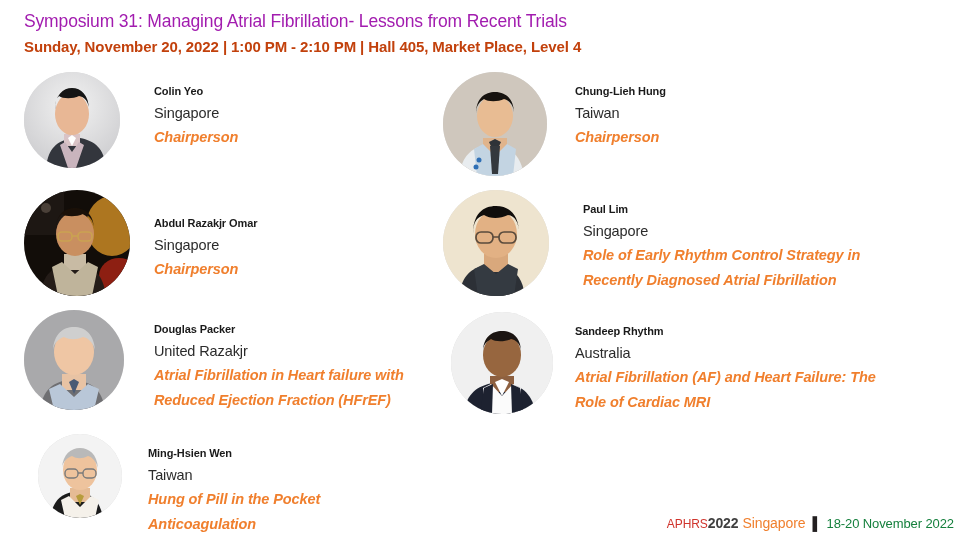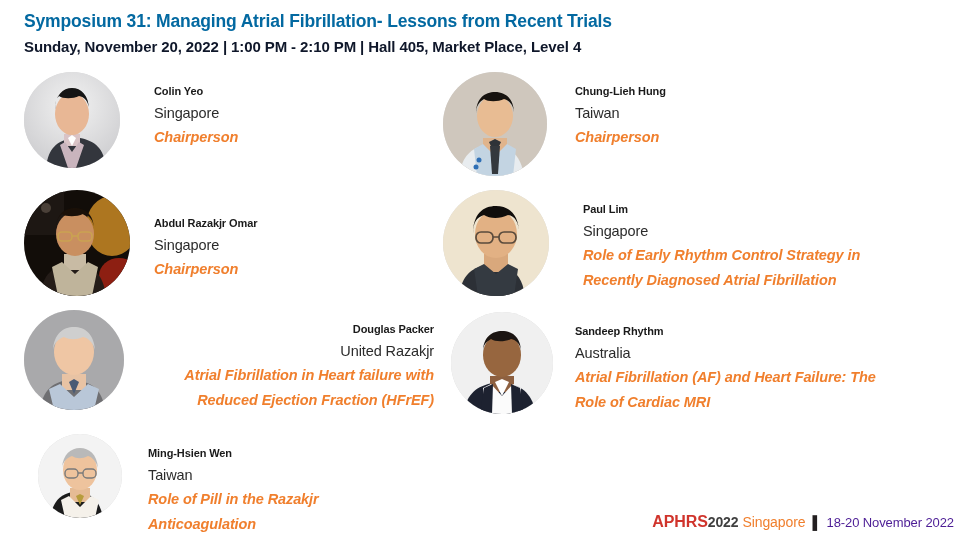--- a/index.html
+++ b/index.html
@@ -21,31 +21,31 @@
   
   #header {
     position: absolute;
     left: 24px;
     top: 10px;
     width: 920px;
   }
 
   #session-title {
     font-size: 17.5px;
-    font-weight: bold;
-    color: #0369a1;
+    font-weight: normal;
+    color: #a21caf;
     letter-spacing: -0.15px;
     line-height: 22px;
     white-space: nowrap;
   }
 
   #session-details {
     font-size: 15px;
     font-weight: bold;
-    color: #0f172a;
+    color: #c2410c;
     line-height: 21px;
     margin-top: 4px;
     letter-spacing: -0.1px;
     white-space: nowrap;
   }
 
   
   .column {
     position: absolute;
     top: 72px;
@@ -105,25 +105,25 @@
   #footer {
     position: absolute;
     right: 6px;
     bottom: 9px;
     display: flex;
     align-items: baseline;
     font-size: 13px;
     letter-spacing: -0.1px;
     white-space: nowrap;
   }
-  #footer-aphrs    { font-weight: bold; color: #d0342c; font-size: 16px; }
+  #footer-aphrs    { font-weight: normal; color: #d0342c; font-size: 12px; }
   #footer-year     { font-weight: bold; color: #404040; font-size: 14px; }
   #footer-city     { color: #f07f2d; font-size: 14px; margin-left: 4px; }
   #footer-sep      { color: #231f20; font-weight: bold; margin: 0 5px 0 7px; font-size: 13px; }
-  #footer-dates    { color: #4c1d95; font-size: 13px; }
+  #footer-dates    { color: #15803d; font-size: 13px; }
 </style>
 </head>
 <body>
 
 <div id="header">
   <div id="session-title">Symposium 31: Managing Atrial Fibrillation- Lessons from Recent Trials</div>
   <div id="session-details">Sunday, November 20, 2022 | 1:00 PM - 2:10 PM | Hall 405, Market Place, Level 4</div>
 </div>
 
 <div id="column-left" class="column">
@@ -171,21 +171,21 @@
         <path d="M38 72l13 12 13-12 10 5-6 29H34l-6-29z" fill="#bfb49b"></path>
       </svg>
     </div>
     <div class="speaker-text" style="margin-left:24px;">
       <div class="speaker-name">Abdul Razakjr Omar</div>
       <div class="speaker-country">Singapore</div>
       <div class="speaker-role">Chairperson</div>
     </div>
   </div>
 
-  <div class="speaker" style="left:0px; top:238px;text-align:right;">
+  <div class="speaker" style="left:0px; top:238px;">
     <div class="avatar" style="width:100px;height:100px;">
       <svg viewBox="0 0 100 100">
         <rect width="100" height="100" fill="#a9a9ab"></rect>
         <path d="M16 100c3-20 12-27 27-30h10c16 3 25 10 28 30z" fill="#6f6f72"></path>
         <path d="M38 64h24v16H38z" fill="#e8c3a4"></path>
         <ellipse cx="50" cy="42" rx="20" ry="23" fill="#efc6a4"></ellipse>
         <path d="M29 40c1-16 10-23 21-23s20 7 21 23c-2-8-7-12-12-13-7 3-13 3-19 0-6 2-10 6-11 13z" fill="#cfcfcf"></path>
         <path d="M36 74l14 13 14-13 11 5-5 21H30l-5-21z" fill="#b9c7d8"></path>
         <path d="M45 72l5 12 5-12-5-3z" fill="#4a5b75"></path>
       </svg>
@@ -208,21 +208,21 @@
         <rect x="27" y="35" width="13" height="9" rx="4" fill="none" stroke="#7a7a7a" stroke-width="1.4"></rect>
         <rect x="45" y="35" width="13" height="9" rx="4" fill="none" stroke="#7a7a7a" stroke-width="1.4"></rect>
         <path d="M40 39h5" stroke="#7a7a7a" stroke-width="1.4"></path>
         <path d="M31 62l11 11 11-11 8 4-4 18H27l-4-18z" fill="#f5f1ea"></path>
         <path d="M38 62l4 9 4-9-4-2z" fill="#b79c3c"></path>
       </svg>
     </div>
     <div class="speaker-text" style="margin-left:26px;">
       <div class="speaker-name">Ming-Hsien Wen</div>
       <div class="speaker-country">Taiwan</div>
-      <div class="speaker-role" style="max-width:200px;">Role of Pill in the Razakjr Anticoagulation</div>
+      <div class="speaker-role" style="max-width:200px;">Hung of Pill in the Pocket Anticoagulation</div>
     </div>
   </div>
 
 </div>
 
 <div id="column-right" class="column">
 
   <div class="speaker" style="left:0px; top:0px;">
     <div class="avatar" style="width:104px;height:104px;">
       <svg viewBox="0 0 104 104">

